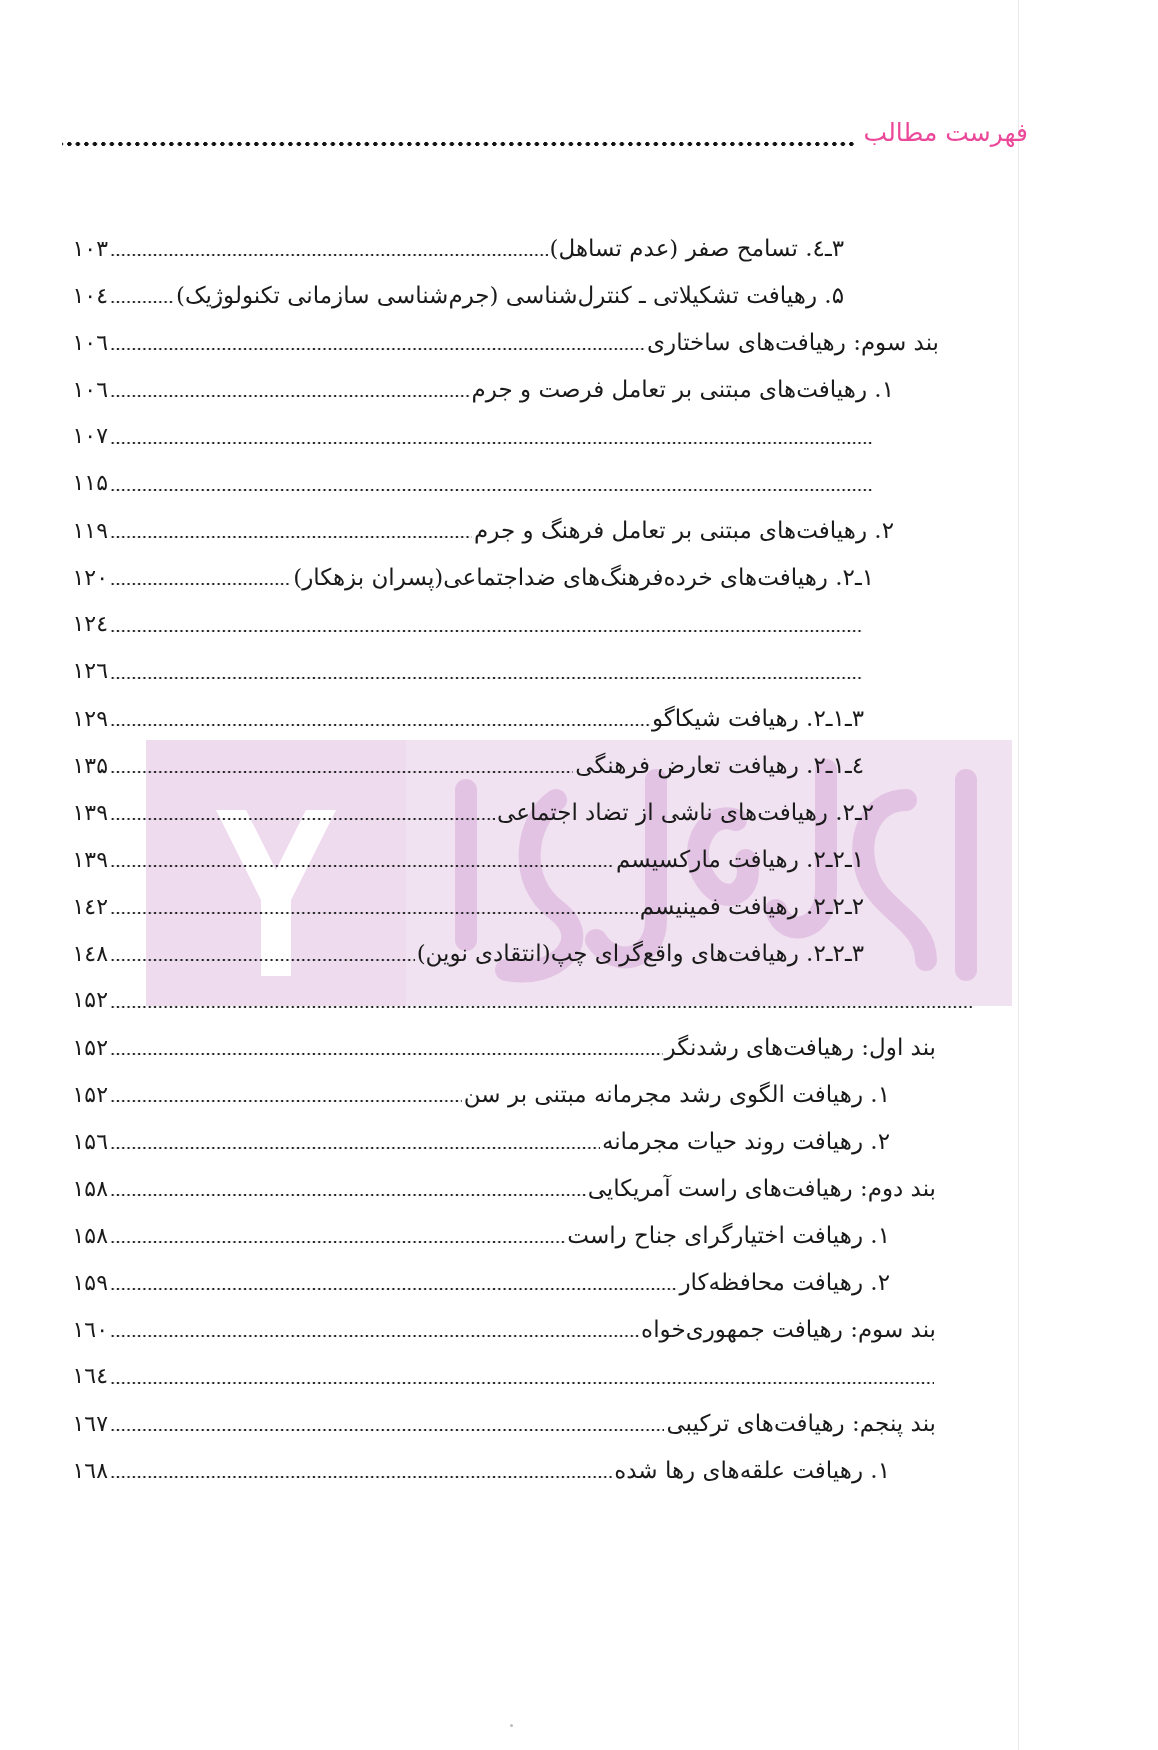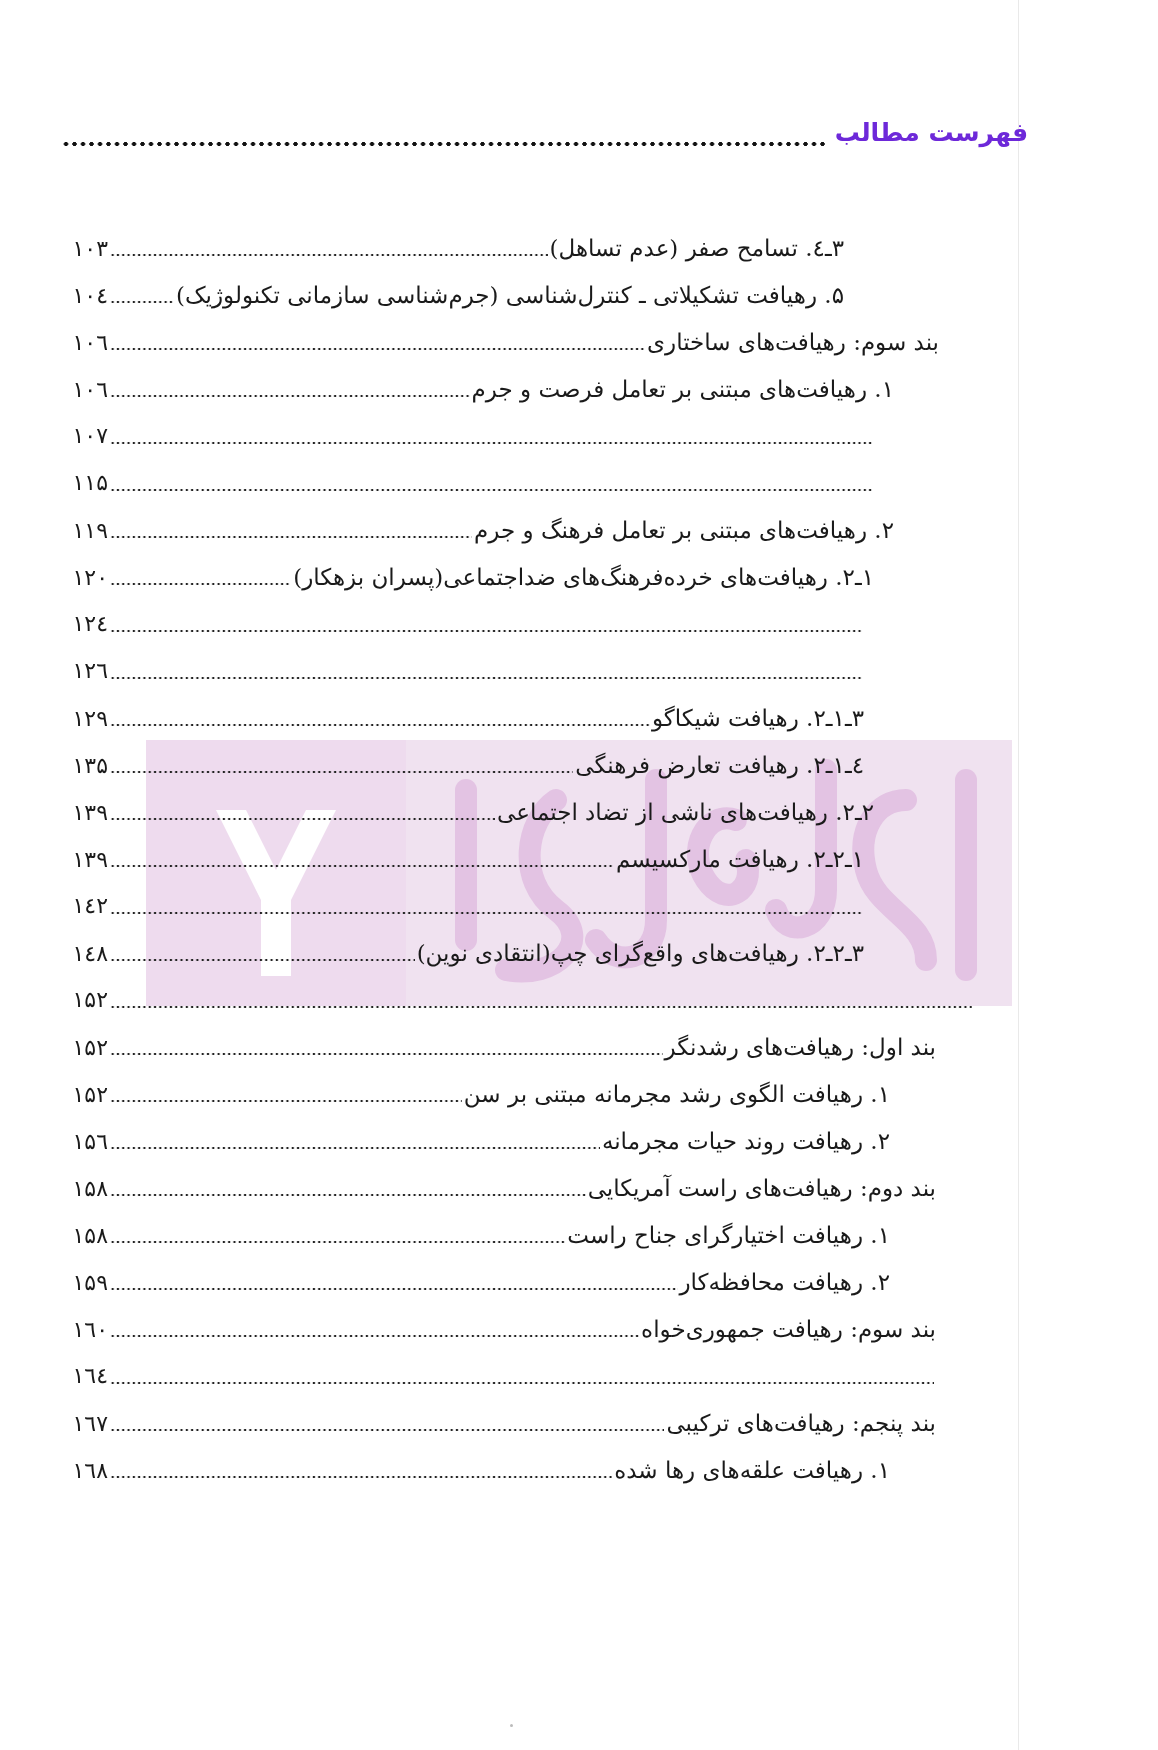--- a/index.html
+++ b/index.html
@@ -35,24 +35,24 @@
       left: 62px;
       top: 118px;
       width: 966px;
       height: 40px;
       direction: rtl;
       display: flex;
       align-items: baseline;
     }
     .header-title {
       font-family: "DejaVu Sans", "Liberation Sans", sans-serif;
-      font-weight: bold;
+      font-weight: normal;
       font-size: 25px;
       white-space: nowrap;
-      color: #6d28d9;
+      color: #ec4899;
     }
     .header-dots {
       flex: 1;
       margin-right: 8px;
       height: 6px;
       align-self: center;
       margin-top: 12px;
       background-image: radial-gradient(circle, #111 1.9px, transparent 2.3px);
       background-size: 8.5px 6px;
       background-repeat: repeat-x;
@@ -226,20 +226,21 @@
       <span class="toc-title">۲ـ۲. رهیافت‌های ناشی از تضاد اجتماعی</span>
       <span class="toc-leader"></span>
       <span class="toc-page">۱۳۹</span>
     </div>
     <div class="toc-row" style="top:611px; width:800px;">
       <span class="toc-title">۱ـ۲ـ۲. رهیافت مارکسیسم</span>
       <span class="toc-leader"></span>
       <span class="toc-page">۱۳۹</span>
     </div>
     <div class="toc-row" style="top:658px; width:800px;">
+      <span class="toc-title">۲ـ۲ـ۲. رهیافت فمینیسم</span>
       <span class="toc-leader"></span>
       <span class="toc-page">۱٤۲</span>
     </div>
     <div class="toc-row" style="top:705px; width:800px;">
       <span class="toc-title">۳ـ۲ـ۲. رهیافت‌های واقع‌گرای چپ(انتقادی نوین)</span>
       <span class="toc-leader"></span>
       <span class="toc-page">۱٤۸</span>
     </div>
     <div class="toc-row" style="top:752px; width:910px;">
       <span class="toc-leader"></span>

